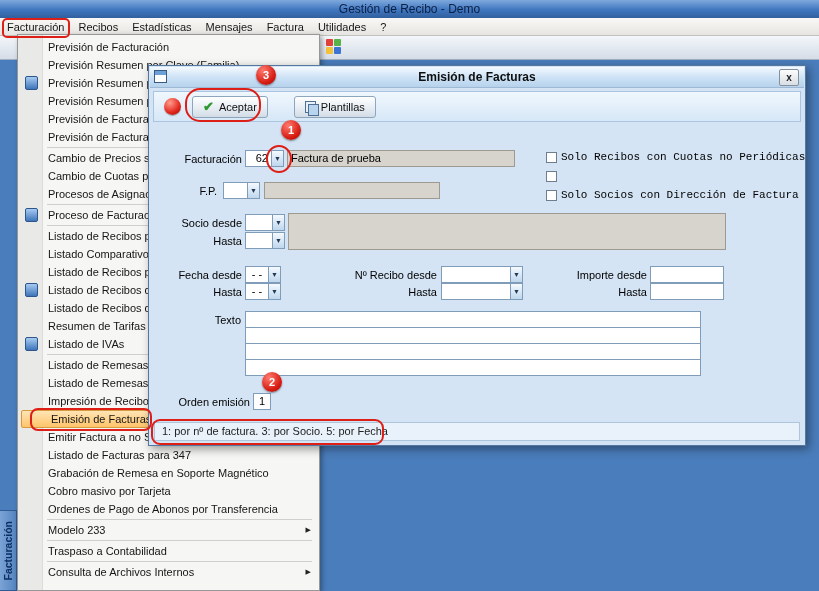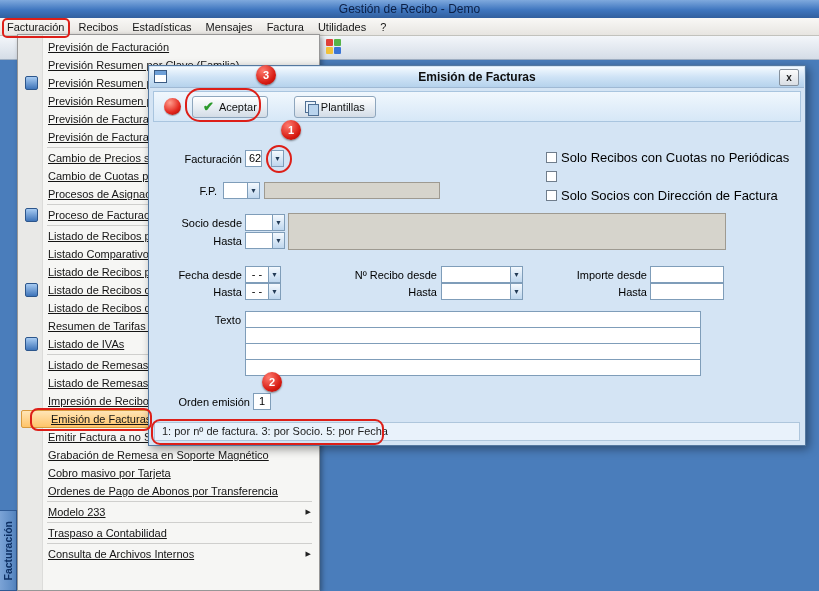--- a/index.html
+++ b/index.html
@@ -35,21 +35,21 @@
   #menu-panel{position:absolute;left:17px;top:34px;width:303px;height:557px;
     background:linear-gradient(90deg,#e9e9e7 0 24px,#dcdcda 24px 25px,#f6f6f4 25px);
     border:1px solid #979797;box-shadow:2px 2px 5px rgba(0,0,0,.35);
     box-sizing:border-box;z-index:5;overflow:hidden;}
   #menu-items{position:absolute;left:1px;right:1px;top:3px;display:flex;flex-direction:column;}
   .menu-item{height:18px;box-sizing:border-box;display:flex;align-items:center;
     font-size:11px;color:#151515;white-space:nowrap;cursor:default;}
   .mi-icon{flex:0 0 24px;display:flex;justify-content:center;}
   .mi-icon.has::before{content:"";width:11px;height:12px;border-radius:2px;
     background:linear-gradient(#a7cbf2,#3e74b9);border:1px solid #2c568c;}
-  .mi-label{flex:1;padding-left:5px;overflow:hidden;text-decoration:underline;}
+  .mi-label{flex:1;padding-left:5px;overflow:hidden;}
   .mi-arrow{font-size:7px;color:#222;padding-right:7px;}
   .menu-item.highlight{background:linear-gradient(#ffe5b6,#ffc469);
     border:1px solid #d89a3e;border-radius:2px;margin:0 2px;}
   .menu-sep{height:1px;background:#cfcfcd;margin:1px 6px 1px 28px;}
 
   
   #dialog{position:absolute;left:148px;top:65px;width:658px;height:381px;
     background:#d4e4f4;border:1px solid #54789f;box-sizing:border-box;
     box-shadow:3px 3px 9px rgba(0,0,0,.4);z-index:10;}
   #dlg-titlebar{position:absolute;left:1px;top:1px;right:1px;height:20px;
@@ -83,21 +83,21 @@
   
   .flabel{position:absolute;font-size:11px;color:#000;text-align:right;}
   .field{position:absolute;height:17px;box-sizing:border-box;background:#fff;
     border:1px solid #7f9db9;font-size:11px;color:#000;padding:1px 3px;line-height:13px;}
   .field.gray{background:#d6d4cc;border:1px solid #9e9a91;}
   .combo{position:absolute;width:13px;height:17px;box-sizing:border-box;
     background:linear-gradient(#f4f9fe,#bfd7ee);border:1px solid #7f9db9;
     font-size:7px;color:#223a55;display:flex;align-items:center;justify-content:center;}
   .cb-row{position:absolute;left:397px;height:14px;display:flex;align-items:center;gap:4px;}
   .cb-box{width:11px;height:11px;background:#fff;border:1px solid #6f7d8c;box-sizing:border-box;}
-  .cb-label{font-size:13px;color:#000;white-space:nowrap;}
+  .cb-label{font-size:11px;color:#000;white-space:nowrap;font-family:Liberation Mono, monospace;}
   #dlg-status{position:absolute;left:5px;right:5px;bottom:4px;height:19px;
     background:#e9f2fb;border:1px solid #aec6dc;box-sizing:border-box;
     font-size:11px;color:#222;line-height:17px;padding-left:7px;}
 
   
   .ann-rect{position:absolute;border:2px solid #dd1f18;border-radius:6px;z-index:50;}
   .ann-circle{position:absolute;width:20px;height:20px;border-radius:50%;z-index:51;
     background:radial-gradient(circle at 35% 28%,#ff7a6e,#d61910 65%,#9c0d07);
     color:#fff;font-size:11px;font-weight:bold;display:flex;align-items:center;justify-content:center;
     box-shadow:0 1px 2px rgba(0,0,0,.45);}
@@ -220,20 +220,24 @@
           <span class="mi-icon"></span>
           <span class="mi-label">Impresión de Recibos en</span>
         </div>
         <div class="menu-item highlight">
           <span class="mi-icon"></span>
           <span class="mi-label">Emisión de Facturas</span>
         </div>
         <div class="menu-item">
           <span class="mi-icon"></span>
           <span class="mi-label">Emitir Factura a no Socio</span>
+        </div>
+        <div class="menu-item">
+          <span class="mi-icon"></span>
+          <span class="mi-label">Listado de Facturas para 347</span>
         </div>
         <div class="menu-item">
           <span class="mi-icon"></span>
           <span class="mi-label">Grabación de Remesa en Soporte Magnético</span>
         </div>
         <div class="menu-item">
           <span class="mi-icon"></span>
           <span class="mi-label">Cobro masivo por Tarjeta</span>
         </div>
         <div class="menu-item">
@@ -275,22 +279,23 @@
         <span class="check-icon">✔</span>
         <span>Aceptar</span>
       </button>
       <button class="dlg-btn" id="btn-plantillas">
         <span class="pages-icon"></span>
         <span>Plantillas</span>
       </button>
     </div>
 
     <span class="flabel" style="left:16px;top:87px;width:77px">Facturación</span>
-    <div class="field" style="left:96px;top:84px;width:17px;text-align:right">62</div>
+    <div class="field" style="left:96px;top:84px;width:27px;text-align:right">62</div>
     <div class="combo" style="left:122px;top:84px">▼</div>
+    <div class="field gray" style="left:138px;top:84px;width:228px">Factura de prueba</div>
 
     <div class="cb-row" style="top:84px">
       <span class="cb-box"></span>
       <span class="cb-label">Solo Recibos con Cuotas no Periódicas</span>
     </div>
     <div class="cb-row" style="top:103px">
       <span class="cb-box"></span>
     </div>
     <div class="cb-row" style="top:122px">
       <span class="cb-box"></span>

